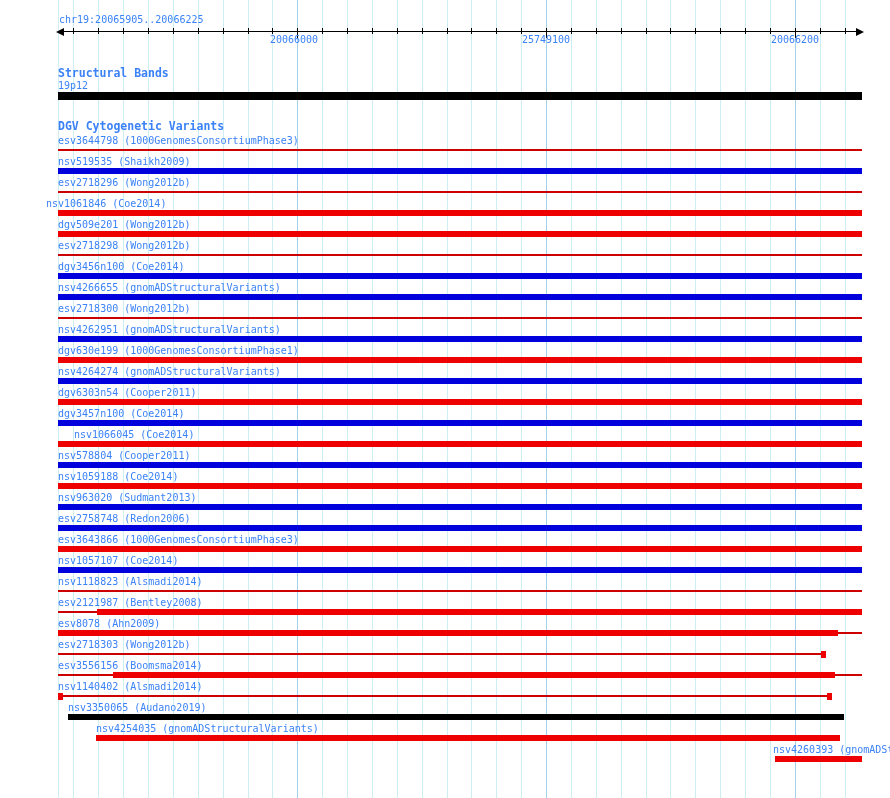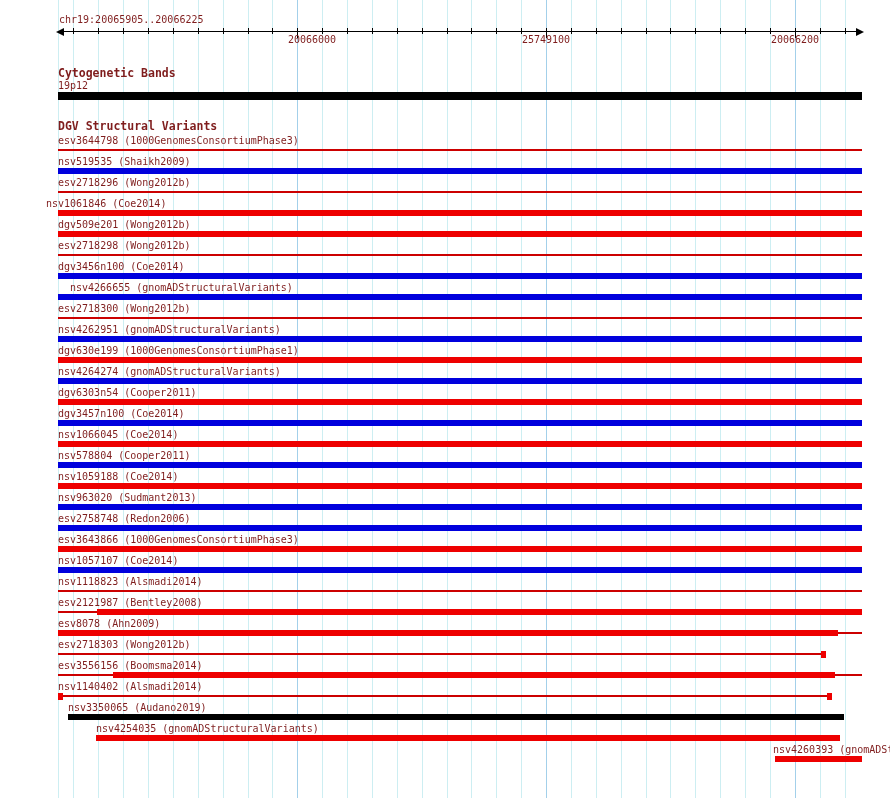--- a/index.html
+++ b/index.html
@@ -1,18 +1,18 @@
 <!DOCTYPE html>
 <html><head>
 <meta charset="utf-8">
 <style>
   html,body{margin:0;padding:0;background:#fff;}
   .canvas{
     position:relative;width:890px;height:798px;background:#ffffff;overflow:hidden;
-    font-family:"DejaVu Sans Mono","Liberation Mono",monospace;color:#7f1d1d;
+    font-family:"DejaVu Sans Mono","Liberation Mono",monospace;color:#3b82f6;
   }
   .layer{position:absolute;left:0;top:0;width:100%;height:100%;}
   .gridline{position:absolute;top:0;bottom:0;width:1px;}
   .txt{position:absolute;font-size:10px;line-height:11px;white-space:pre;}
   .section-title{position:absolute;font-size:11.5px;line-height:12px;font-weight:bold;white-space:pre;}
   .ruler-line{position:absolute;height:1px;background:#000;}
   .ruler-tick{position:absolute;width:1px;background:#000;}
   .tick-label{position:absolute;font-size:10px;line-height:11px;transform:translateX(-50%);white-space:pre;}
   .arrow{position:absolute;width:0;height:0;border-top:4px solid transparent;border-bottom:4px solid transparent;}
   .arrow.left{border-right:8px solid #000;}
@@ -90,33 +90,33 @@
       <div class="ruler-tick" style="left: 621px; top: 28px; height: 6px;"></div>
       <div class="ruler-tick" style="left: 646px; top: 28px; height: 6px;"></div>
       <div class="ruler-tick" style="left: 670px; top: 28px; height: 6px;"></div>
       <div class="ruler-tick" style="left: 695px; top: 28px; height: 6px;"></div>
       <div class="ruler-tick" style="left: 720px; top: 28px; height: 6px;"></div>
       <div class="ruler-tick" style="left: 745px; top: 28px; height: 6px;"></div>
       <div class="ruler-tick" style="left: 770px; top: 28px; height: 6px;"></div>
       <div class="ruler-tick" style="left: 795px; top: 28px; height: 10px;"></div>
       <div class="ruler-tick" style="left: 820px; top: 28px; height: 6px;"></div>
       <div class="ruler-tick" style="left: 845px; top: 28px; height: 6px;"></div>
-      <div class="tick-label" style="left: 312px; top: 34px;">20066000</div>
+      <div class="tick-label" style="left: 294px; top: 34px;">20066000</div>
       <div class="tick-label" style="left: 546px; top: 34px;">25749100</div>
       <div class="tick-label" style="left: 795px; top: 34px; text-align: right;">20066200</div>
     </div>
 
   <div class="layer" id="cyto-layer">
-    <div class="section-title" style="left:58px;top:67px;">Cytogenetic Bands</div>
+    <div class="section-title" style="left:58px;top:67px;">Structural Bands</div>
     <div class="txt" style="left:58px;top:80px;">19p12</div>
     <div class="bar" id="cytoband-bar" style="left: 58px; width: 804px; top: 92px; height: 8px; background: rgb(0, 0, 0);"></div>
   </div>
 
   <div class="layer" id="dgv-layer">
-    <div class="section-title" id="dgv-title" style="left: 58px; top: 120px;">DGV Structural Variants</div>
+    <div class="section-title" id="dgv-title" style="left: 58px; top: 120px;">DGV Cytogenetic Variants</div>
     <div id="dgv-rows">
         <div class="">
           <div class="variant-label" style="left: 58px; top: 135px;">esv3644798 (1000GenomesConsortiumPhase3)</div>
           <div class="bar" style="left: 58px; width: 804px; top: 149px; height: 2px; background: rgb(204, 0, 0);"></div>
         </div>
         <div class="">
           <div class="variant-label" style="left: 58px; top: 156px;">nsv519535 (Shaikh2009)</div>
           <div class="bar" style="left: 58px; width: 804px; top: 168px; height: 6px; background: rgb(0, 0, 221);"></div>
         </div>
         <div class="">
@@ -133,21 +133,21 @@
         </div>
         <div class="">
           <div class="variant-label" style="left: 58px; top: 240px;">esv2718298 (Wong2012b)</div>
           <div class="bar" style="left: 58px; width: 804px; top: 254px; height: 2px; background: rgb(204, 0, 0);"></div>
         </div>
         <div class="">
           <div class="variant-label" style="left: 58px; top: 261px;">dgv3456n100 (Coe2014)</div>
           <div class="bar" style="left: 58px; width: 804px; top: 273px; height: 6px; background: rgb(0, 0, 221);"></div>
         </div>
         <div class="">
-          <div class="variant-label" style="left: 70px; top: 282px;">nsv4266655 (gnomADStructuralVariants)</div>
+          <div class="variant-label" style="left: 58px; top: 282px;">nsv4266655 (gnomADStructuralVariants)</div>
           <div class="bar" style="left: 58px; width: 804px; top: 294px; height: 6px; background: rgb(0, 0, 221);"></div>
         </div>
         <div class="">
           <div class="variant-label" style="left: 58px; top: 303px;">esv2718300 (Wong2012b)</div>
           <div class="bar" style="left: 58px; width: 804px; top: 317px; height: 2px; background: rgb(204, 0, 0);"></div>
         </div>
         <div class="">
           <div class="variant-label" style="left: 58px; top: 324px;">nsv4262951 (gnomADStructuralVariants)</div>
           <div class="bar" style="left: 58px; width: 804px; top: 336px; height: 6px; background: rgb(0, 0, 221);"></div>
         </div>
@@ -161,21 +161,21 @@
         </div>
         <div class="">
           <div class="variant-label" style="left: 58px; top: 387px;">dgv6303n54 (Cooper2011)</div>
           <div class="bar" style="left: 58px; width: 804px; top: 399px; height: 6px; background: rgb(238, 0, 0);"></div>
         </div>
         <div class="">
           <div class="variant-label" style="left: 58px; top: 408px;">dgv3457n100 (Coe2014)</div>
           <div class="bar" style="left: 58px; width: 804px; top: 420px; height: 6px; background: rgb(0, 0, 221);"></div>
         </div>
         <div class="">
-          <div class="variant-label" style="left: 58px; top: 429px;">nsv1066045 (Coe2014)</div>
+          <div class="variant-label" style="left: 58px; top: 429px; padding-left: 16px;">nsv1066045 (Coe2014)</div>
           <div class="bar" style="left: 58px; width: 804px; top: 441px; height: 6px; background: rgb(238, 0, 0);"></div>
         </div>
         <div class="">
           <div class="variant-label" style="left: 58px; top: 450px; text-align: right;">nsv578804 (Cooper2011)</div>
           <div class="bar" style="left: 58px; width: 804px; top: 462px; height: 6px; background: rgb(0, 0, 221);"></div>
         </div>
         <div class="">
           <div class="variant-label" style="left: 58px; top: 471px;">nsv1059188 (Coe2014)</div>
           <div class="bar" style="left: 58px; width: 804px; top: 483px; height: 6px; background: rgb(238, 0, 0);"></div>
         </div>

